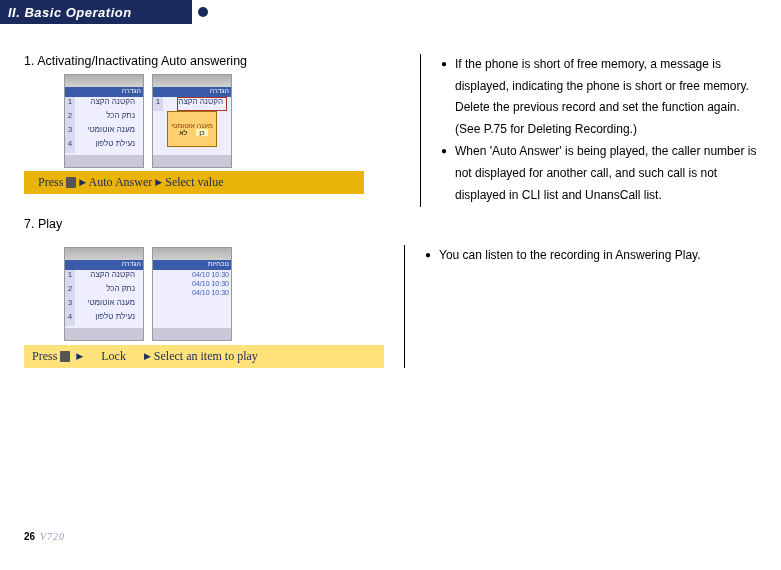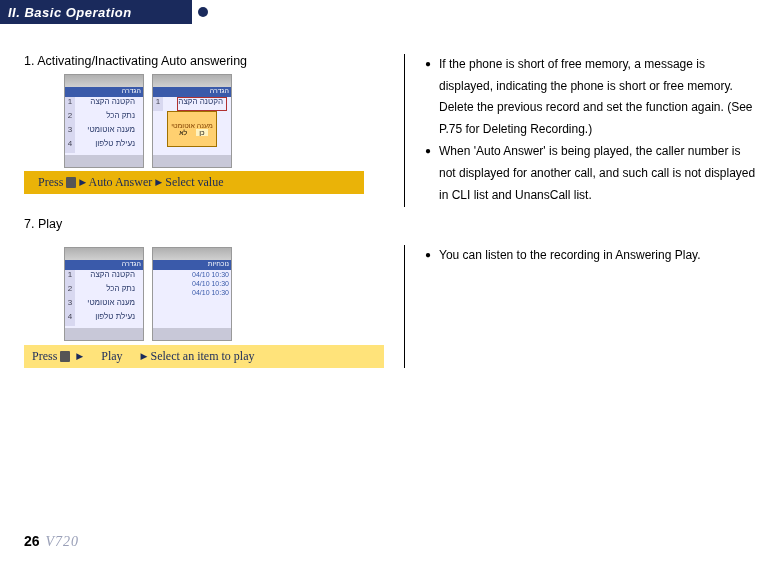--- a/index.html
+++ b/index.html
@@ -35,21 +35,21 @@
       position: relative;
       top: 7px;
     }
     .header-wrap {
       display: flex;
       align-items: flex-start;
     }
     .content {
       display: flex;
       padding: 30px 24px 0 24px;
-      gap: 20px;
+      gap: 36px;
     }
     .left-col {
       width: 360px;
       flex-shrink: 0;
     }
     .right-col {
       flex: 1;
       border-left: 1px solid #000;
       padding-left: 20px;
     }
@@ -140,23 +140,23 @@
     }
     .section2 {
       display: flex;
       padding: 8px 24px 0 24px;
       gap: 20px;
     }
     .section2 .left-col2 { width: 360px; flex-shrink:0; }
     .section2 .right-col2 { flex:1; border-left:1px solid #000; padding-left:20px; }
     .footer {
       position: absolute;
-      bottom: 20px;
+      bottom: 28px;
       left: 24px;
-      font-size: 14px;
+      font-size: 10px;
     }
     .footer .pg { color: #000; font-weight: bold; }
     .footer .model { color: #9aa0b8; font-style: italic; letter-spacing:1px; margin-left:2px; font-family: Georgia, serif;}
     .icon-box { display:inline-block; width:10px; height:11px; background:#555; border-radius:1px; position:relative; top:2px; }
     .hi { position:absolute; top:10px; width:50px; height:14px; border:1px solid #b03030; right:4px; }
     .smallblue { position:absolute; top:0; left:0; right:0; height:10px; background:#3a5aaa; color:#fff; font-size:7px; text-align:right; padding-right:2px;}
     .dates { font-size:7px; color:#3a5aaa; text-align:right; padding-right:2px; line-height:9px; }
   </style>
 </head>
 <body>
@@ -275,21 +275,21 @@
           <div class="dates">04/10 10:30</div>
           <div class="dates">04/10 10:30</div>
         </div>
         <div class="phone-bottom"></div>
       </div>
     </div>
     <div class="yellow-strip-2">
       <span>Press</span>
       <span class="icon-box"></span>
       &nbsp;<span class="tri">▶</span>
-      &nbsp;&nbsp;&nbsp;&nbsp;&nbsp;<span>Play</span>&nbsp;&nbsp;&nbsp;&nbsp;&nbsp;
+      &nbsp;&nbsp;&nbsp;&nbsp;&nbsp;<span>Lock</span>&nbsp;&nbsp;&nbsp;&nbsp;&nbsp;
       <span class="tri">▶</span>
       <span>Select an item to play</span>
     </div>
   </div>
   <div class="right-col2">
     <ul class="bullet-list">
       <li> You can listen to the recording in Answering Play.</li>
     </ul>
   </div>
 </div>

